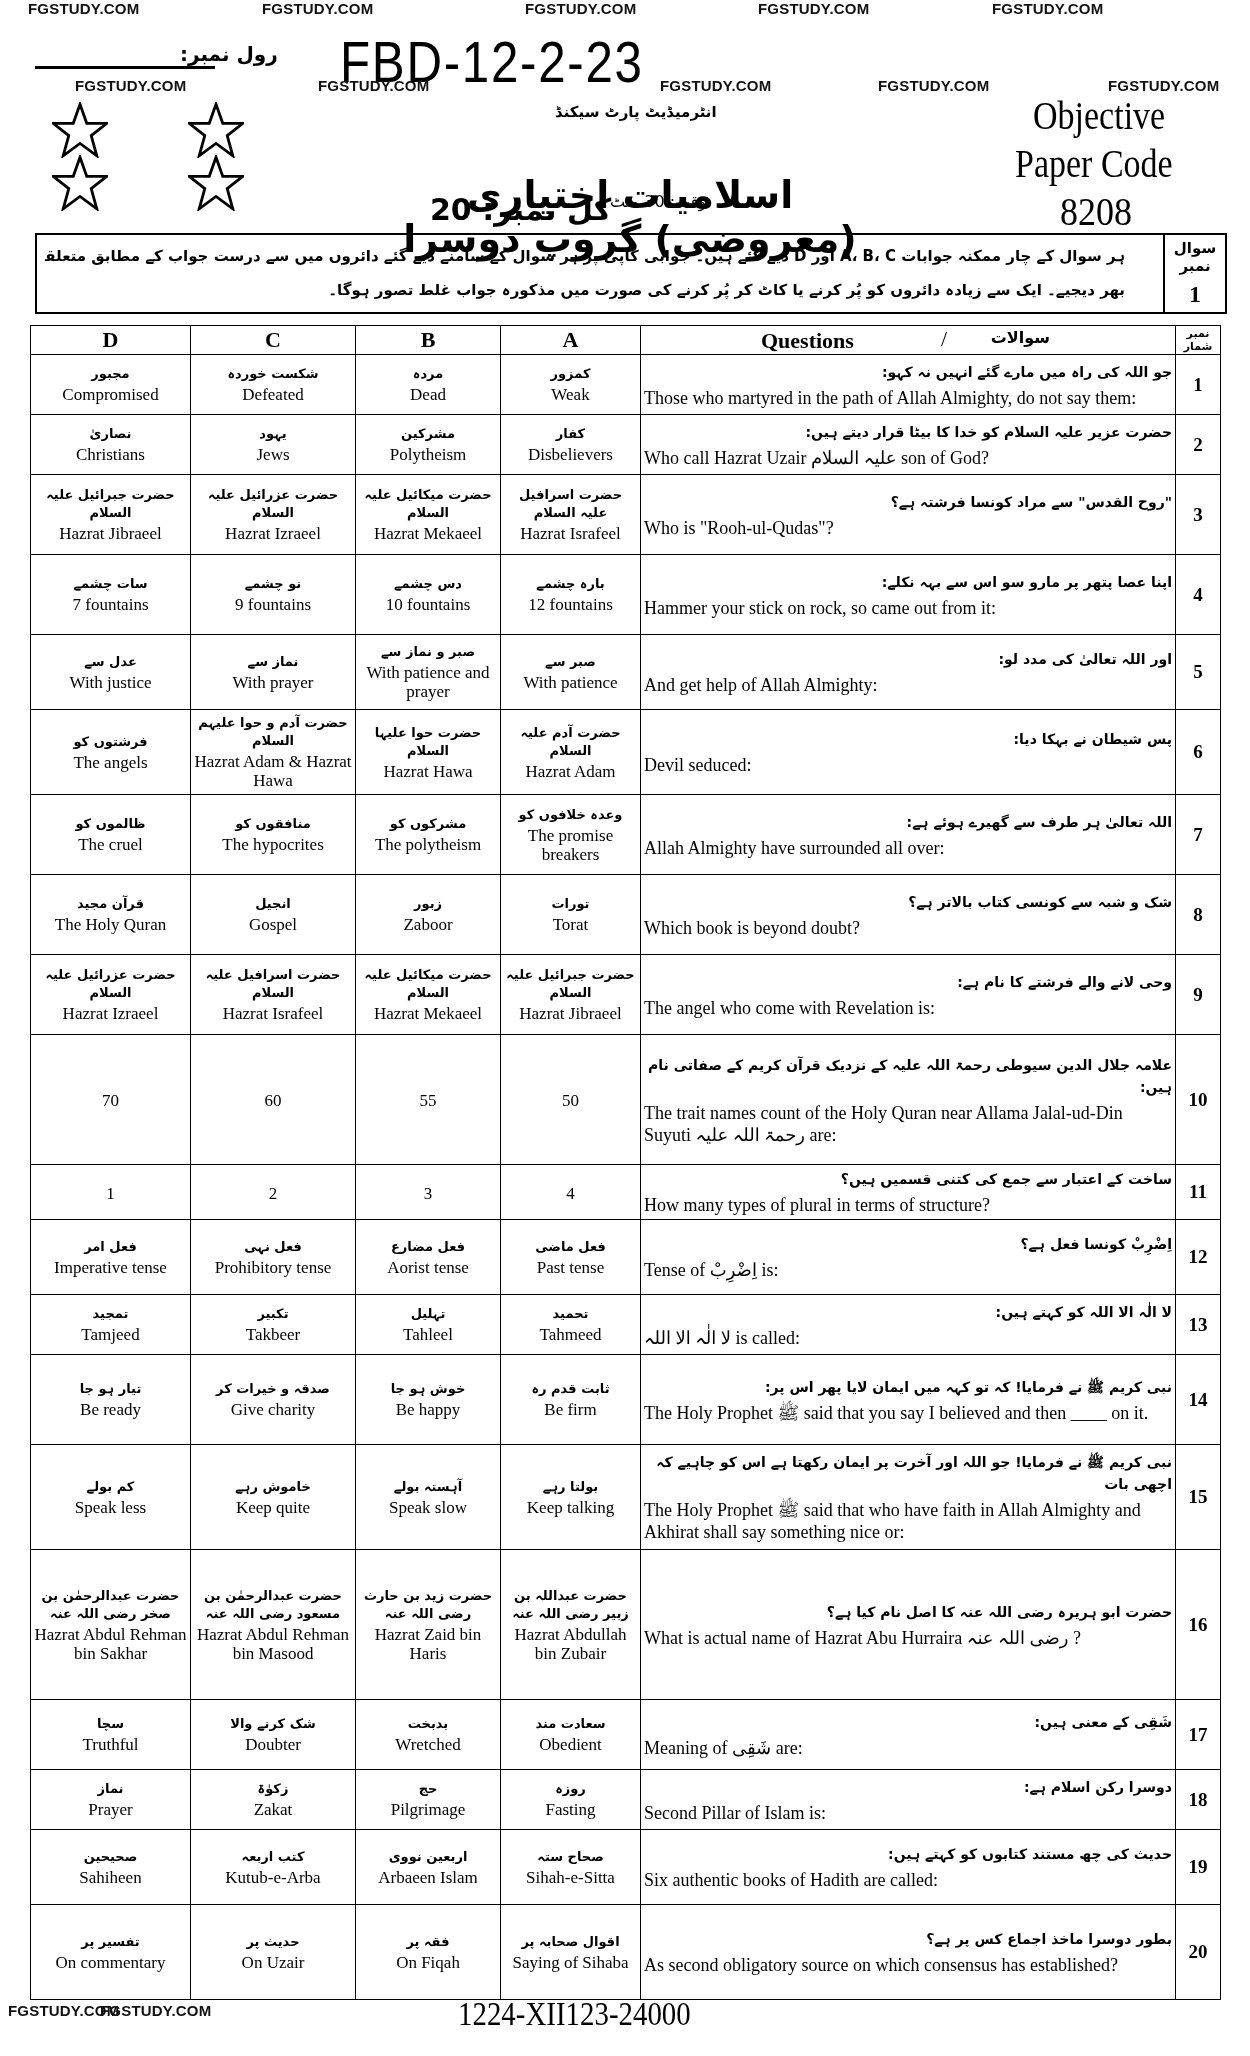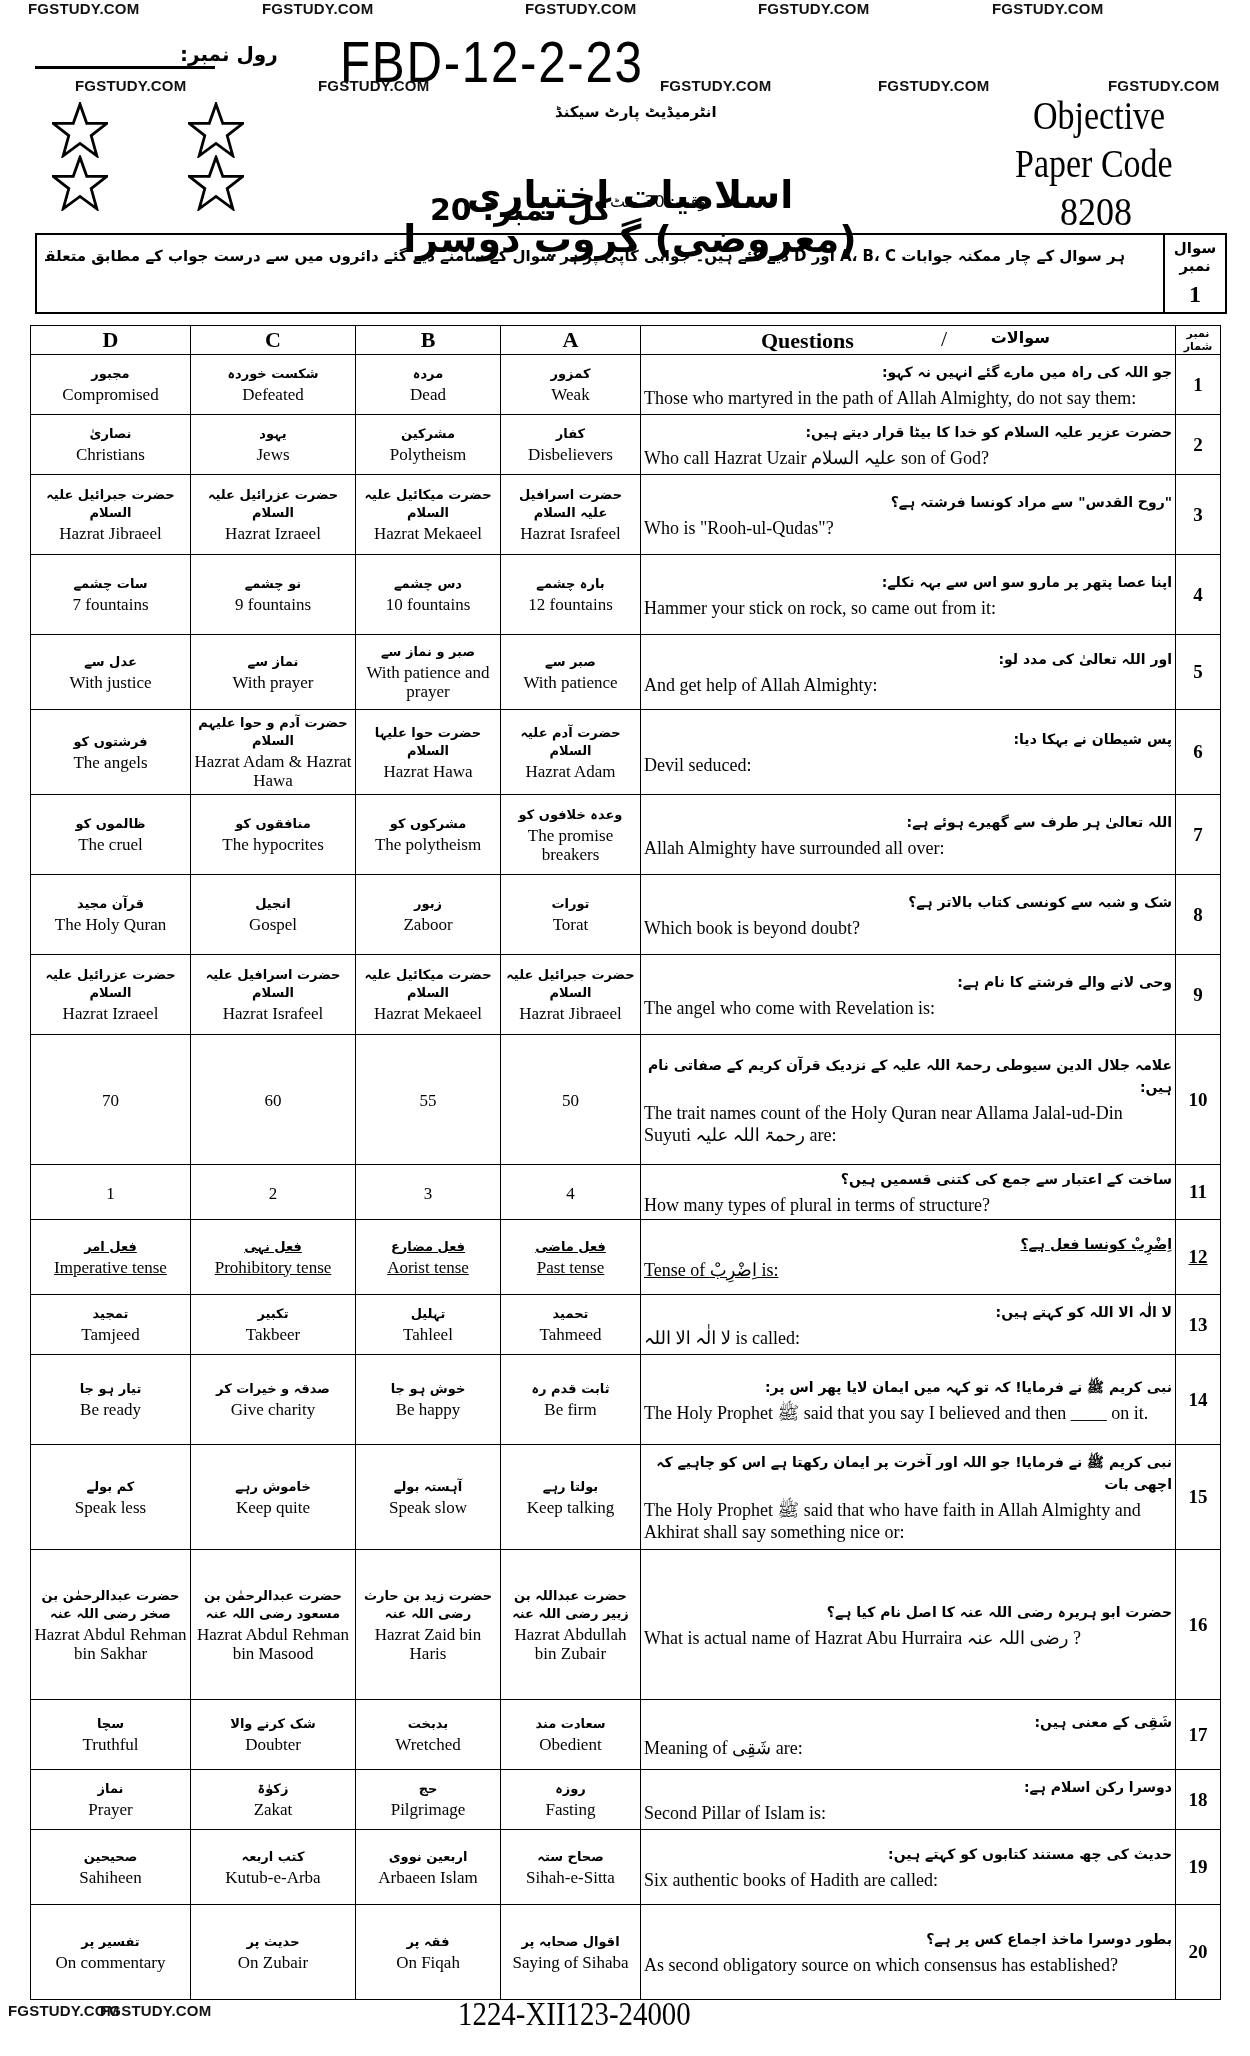--- a/index.html
+++ b/index.html
@@ -64,20 +64,21 @@
 <div class="abs" style="left:1033px;top:92px;font-size:40px;transform:scaleX(0.85);transform-origin:left top;">Objective</div>
 <div class="abs" style="left:1015px;top:140px;font-size:40px;transform:scaleX(0.85);transform-origin:left top;">Paper Code</div>
 <div class="abs" style="left:1060px;top:188px;font-size:40px;transform:scaleX(0.9);transform-origin:left top;">8208</div>
 
 <div class="abs urdu" style="left:430px;top:192px;font-size:30px;font-weight:bold;">کل نمبر: 20</div>
 <div class="abs urdu" style="left:610px;top:192px;font-size:16px;font-weight:normal;">وقت: 30 منٹ</div>
 
 <div class="inst-box">
   <div class="inst-text urdu">
     <div style="white-space:nowrap;overflow:hidden;font-size:15px;">ہر سوال کے چار ممکنہ جوابات A، B، C اور D دیے گئے ہیں۔ جوابی کاپی پر ہر سوال کے سامنے دیے گئے دائروں میں سے درست جواب کے مطابق متعلقہ دائرہ کو مارکر یا پین سے</div>
+    <div style="white-space:nowrap;overflow:hidden;font-size:15px;">بھر دیجیے۔ ایک سے زیادہ دائروں کو پُر کرنے یا کاٹ کر پُر کرنے کی صورت میں مذکورہ جواب غلط تصور ہوگا۔</div>
   </div>
   <div class="inst-num">
     <div class="urdu" style="font-size:15px;margin-top:4px;direction:rtl;">سوال نمبر</div>
     <div style="font-size:24px;margin-top:6px;">1</div>
   </div>
 </div>
 
 <table class="q">
   <colgroup>
     <col style="width:160px">
@@ -183,21 +184,21 @@
         <td class="ncell">10</td>
       </tr>
       <tr style="height: 55px;">
         <td class="opt"><span class="ur"></span><span>1</span></td>
         <td class="opt"><span class="ur"></span><span>2</span></td>
         <td class="opt"><span class="ur"></span><span>3</span></td>
         <td class="opt"><span class="ur"></span><span>4</span></td>
         <td class="qcell"><span class="ur">ساخت کے اعتبار سے جمع کی کتنی قسمیں ہیں؟</span><span>How many types of plural in terms of structure?</span></td>
         <td class="ncell">11</td>
       </tr>
-      <tr style="height: 75px; text-decoration: underline;">
+      <tr style="height: 75px;">
         <td class="opt"><span class="ur">فعل امر</span><span>Imperative tense</span></td>
         <td class="opt"><span class="ur">فعل نہی</span><span>Prohibitory tense</span></td>
         <td class="opt"><span class="ur">فعل مضارع</span><span>Aorist tense</span></td>
         <td class="opt"><span class="ur">فعل ماضی</span><span>Past tense</span></td>
         <td class="qcell"><span class="ur">اِضْرِبْ کونسا فعل ہے؟</span><span>Tense of اِضْرِبْ is:</span></td>
         <td class="ncell">12</td>
       </tr>
       <tr style="height: 60px;">
         <td class="opt"><span class="ur">تمجید</span><span>Tamjeed</span></td>
         <td class="opt"><span class="ur">تکبیر</span><span>Takbeer</span></td>
@@ -249,21 +250,21 @@
       <tr style="height: 75px;">
         <td class="opt"><span class="ur">صحیحین</span><span>Sahiheen</span></td>
         <td class="opt"><span class="ur">کتب اربعہ</span><span>Kutub-e-Arba</span></td>
         <td class="opt"><span class="ur">اربعین نووی</span><span>Arbaeen Islam</span></td>
         <td class="opt"><span class="ur">صحاح ستہ</span><span>Sihah-e-Sitta</span></td>
         <td class="qcell"><span class="ur">حدیث کی چھ مستند کتابوں کو کہتے ہیں:</span><span>Six authentic books of Hadith are called:</span></td>
         <td class="ncell">19</td>
       </tr>
       <tr style="height: 95px;">
         <td class="opt"><span class="ur">تفسیر پر</span><span>On commentary</span></td>
-        <td class="opt"><span class="ur">حدیث پر</span><span>On Zubair</span></td>
+        <td class="opt"><span class="ur">حدیث پر</span><span>On Uzair</span></td>
         <td class="opt"><span class="ur">فقہ پر</span><span>On Fiqah</span></td>
         <td class="opt"><span class="ur">اقوال صحابہ پر</span><span>Saying of Sihaba</span></td>
         <td class="qcell"><span class="ur">بطور دوسرا ماخذ اجماع کس پر ہے؟</span><span>As second obligatory source on which consensus has established?</span></td>
         <td class="ncell">20</td>
       </tr>
     </tbody>
 </table>
 
 <div class="wm" style="left:8px;top:2002px;">FGSTUDY.COM</div>
 <div class="wm" style="left:100px;top:2002px;">FGSTUDY.COM</div>

